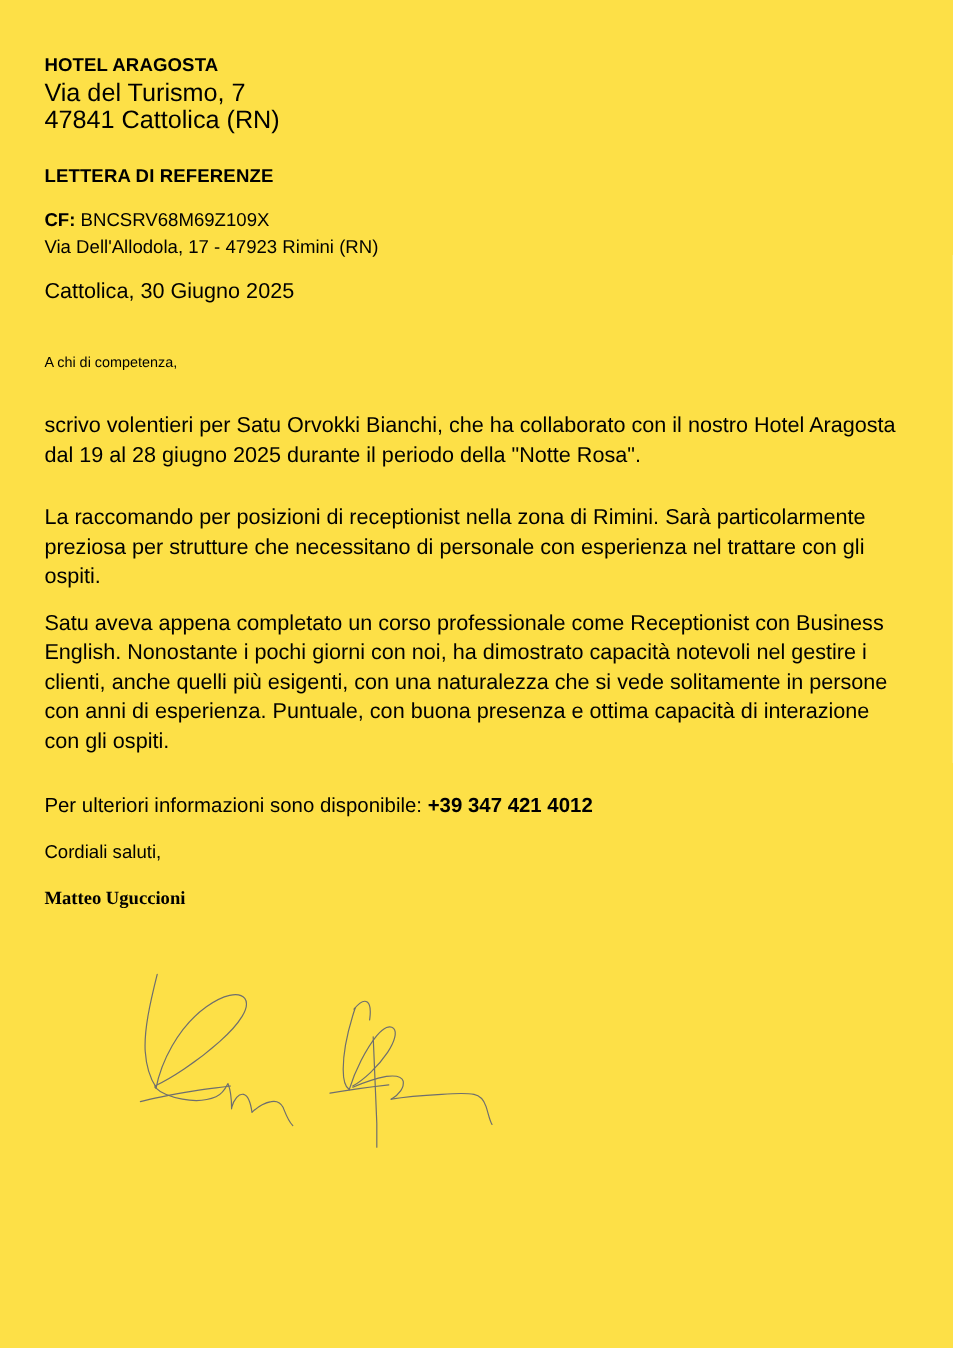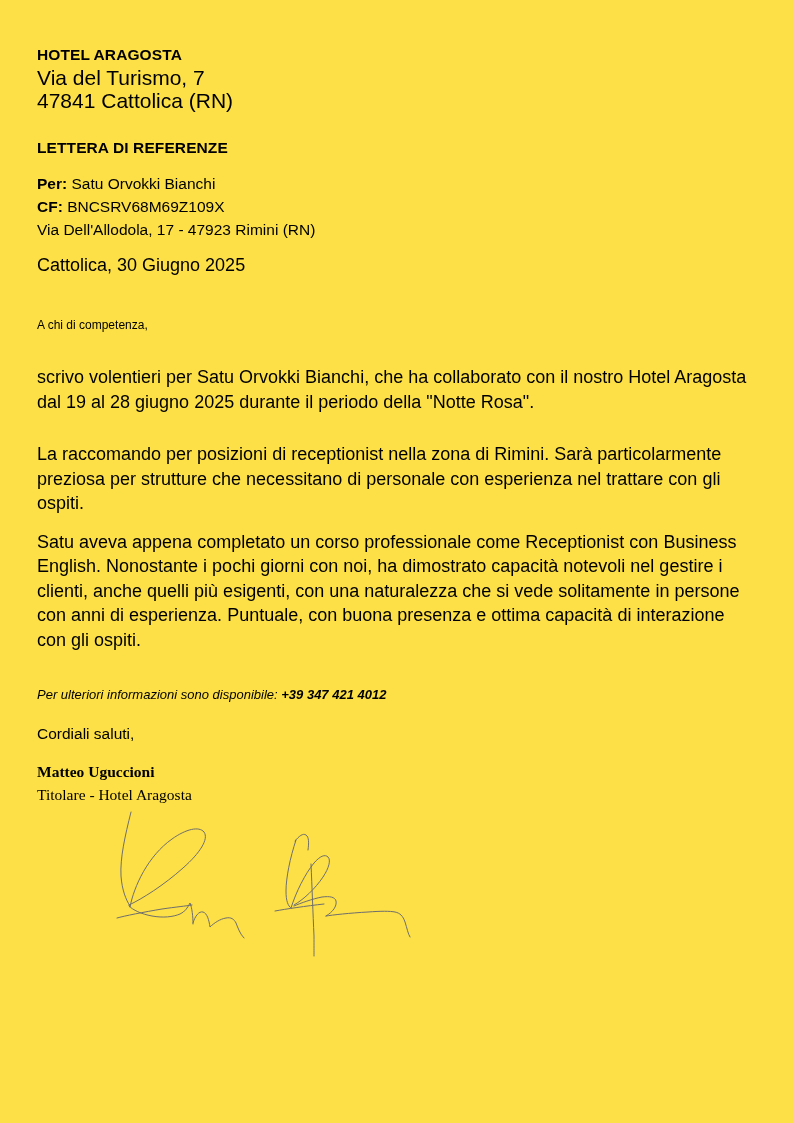--- a/index.html
+++ b/index.html
@@ -85,23 +85,22 @@
     font-size: 18px;
     line-height: 24.5px;
     text-align: left;
   }
   .para.tight {
     margin-top: 14px;
   }
 
   .closing-info {
     margin-top: 31px;
-    font-size: 13px;
+    font-size: 17px;
     line-height: 24.5px;
-    font-style: italic;
   }
   .closing-regards {
     margin-top: 14px;
     font-size: 15.5px;
     line-height: 24.5px;
   }
   .signer {
     margin-top: 14px;
     font-family: Liberation Serif, serif;
   }
@@ -135,39 +134,37 @@
 
     <div class="block">
       <div class="hotel-name">HOTEL ARAGOSTA</div>
       <div class="hotel-addr">Via del Turismo, 7</div>
       <div class="hotel-addr">47841 Cattolica (RN)</div>
     </div>
 
     <div class="section-title">LETTERA DI REFERENZE</div>
 
     <div class="block recipient">
-      <div class="line"><span class="bold">Per:</span> <span>Satu Orvokki Bianchi</span></div>
       <div class="line"><span class="bold">CF:</span> <span>BNCSRV68M69Z109X</span></div>
       <div class="line">Via Dell'Allodola, 17 - 47923 Rimini (RN)</div>
     </div>
 
     <div class="date-line">Cattolica, 30 Giugno 2025</div>
 
     <div class="salutation">A chi di competenza,</div>
 
     <div class="para">scrivo volentieri per Satu Orvokki Bianchi, che ha collaborato con il nostro Hotel Aragosta dal 19 al 28 giugno 2025 durante il periodo della "Notte Rosa".</div>
     <div class="para">La raccomando per posizioni di receptionist nella zona di Rimini. Sarà particolarmente preziosa per strutture che necessitano di personale con esperienza nel trattare con gli ospiti.</div>
     <div class="para tight">Satu aveva appena completato un corso professionale come Receptionist con Business English. Nonostante i pochi giorni con noi, ha dimostrato capacità notevoli nel gestire i clienti, anche quelli più esigenti, con una naturalezza che si vede solitamente in persone con anni di esperienza. Puntuale, con buona presenza e ottima capacità di interazione con gli ospiti.</div>
 
     <div class="closing-info"><span>Per ulteriori informazioni sono disponibile: </span><span class="bold">+39 347 421 4012</span></div>
     <div class="closing-regards">Cordiali saluti,</div>
 
     <div class="block signer">
       <div class="signer-name">Matteo Uguccioni</div>
-      <div class="signer-role">Titolare - Hotel Aragosta</div>
     </div>
 
   </div>
 
   <div class="signatures">
     <svg width="330" height="160" viewBox="0 0 330 160" fill="none" xmlns="http://www.w3.org/2000/svg" aria-hidden="true">
       <g stroke="#6e6e6e" stroke-width="1" fill="none" stroke-linecap="round" stroke-linejoin="round">
         <path d="M31 6 C25 30, 20 52, 21 70 C22 84, 26 94, 30 100"></path>
         <path d="M30 101 C34 80, 48 50, 72 33 C86 23, 99 20, 104 26 C109 33, 100 47, 83 62 C64 79, 42 93, 29 99"></path>
         <path d="M29 100 C33 104, 41 108, 52 110 C63 112, 73 111, 80 108 C85 106, 88 101, 90 97 C92 102, 93 110, 93 118"></path>

